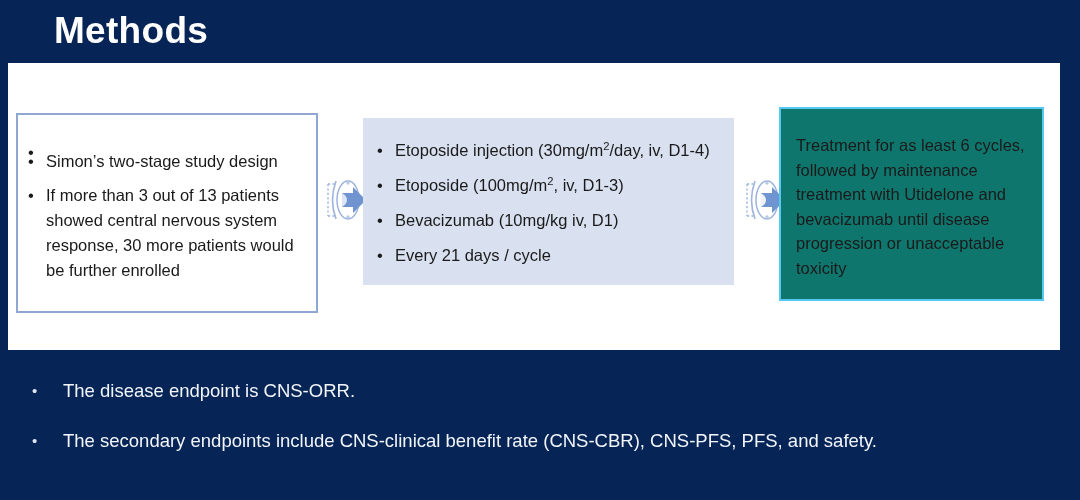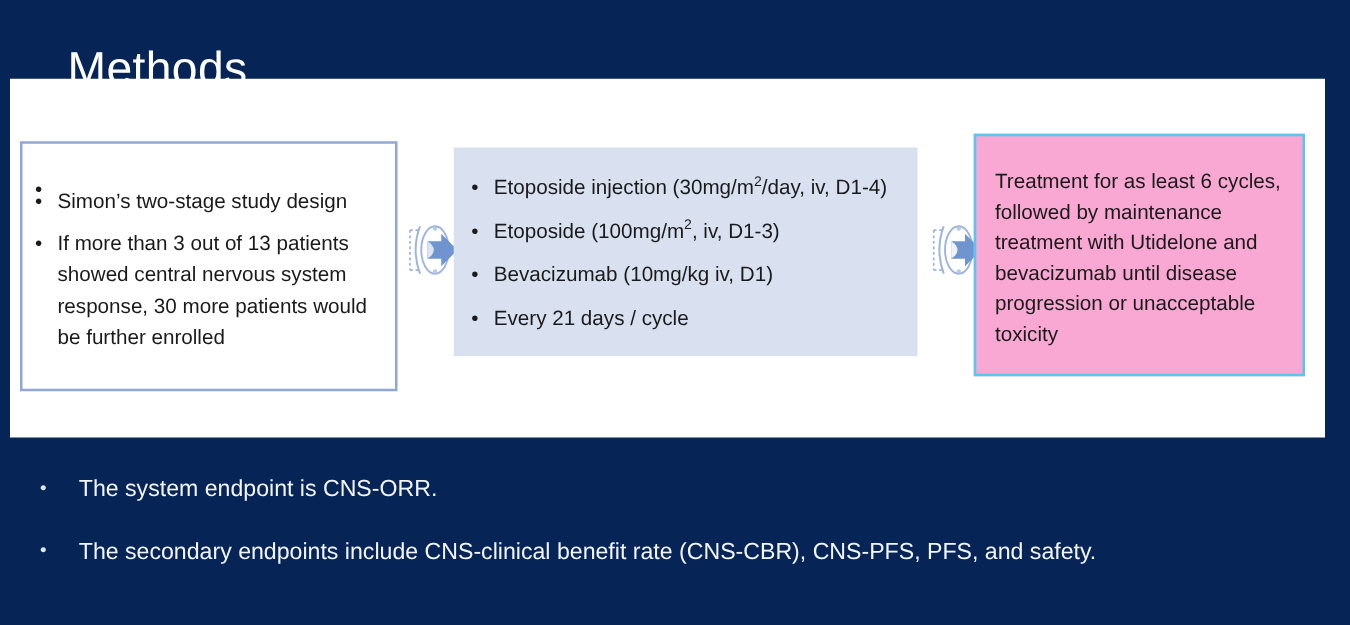--- a/index.html
+++ b/index.html
@@ -12,23 +12,23 @@
     background: #062456;
     font-family: "Liberation Sans", sans-serif;
     overflow: hidden;
     position: relative;
   }
 
   
   .slide-title {
     position: absolute;
     left: 54px;
-    top: 32px;
+    top: 8px;
     font-size: 37px;
-    font-weight: normal;
+    font-weight: bold;
     color: #ffffff;
     letter-spacing: 0.3px;
     line-height: 46px;
   }
 
   
   .panel {
     position: absolute;
     left: 8px;
     top: 63px;
@@ -60,21 +60,21 @@
     height: 167px;
     background: #d9e1f1;
     border: none;
   }
 
   .box-three {
     left: 779px;
     top: 107px;
     width: 265px;
     height: 194px;
-    background: #f9a8d4;
+    background: #0f766e;
     border: 2px solid #54c7f2;
   }
 
   
   .bullet-list {
     position: absolute;
     margin: 0;
     padding: 0;
     list-style: none;
   }
@@ -235,19 +235,19 @@
   </svg>
 </div>
 
 <div class="flow-box box-three">
   <div class="para">Treatment for as least 6 cycles, followed by maintenance treatment with Utidelone and bevacizumab until disease progression or unacceptable toxicity</div>
 </div>
 
 <ul class="endpoints">
   <li>
     <span class="bullet-dot">•</span>
-    <span>The system endpoint is CNS-ORR.</span>
+    <span>The disease endpoint is CNS-ORR.</span>
   </li>
   <li>
     <span class="bullet-dot">•</span>
     <span>The secondary endpoints include CNS-clinical benefit rate (CNS-CBR), CNS-PFS, PFS, and safety.</span>
   </li>
 </ul>
 
 </body></html>

